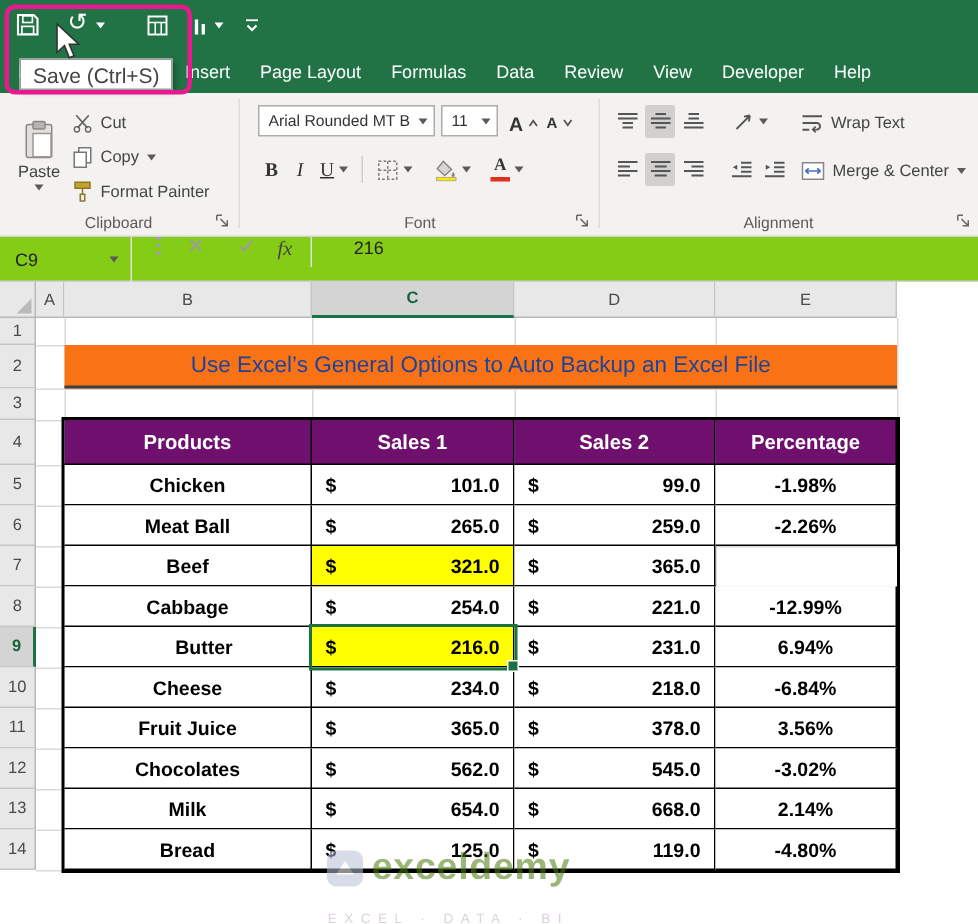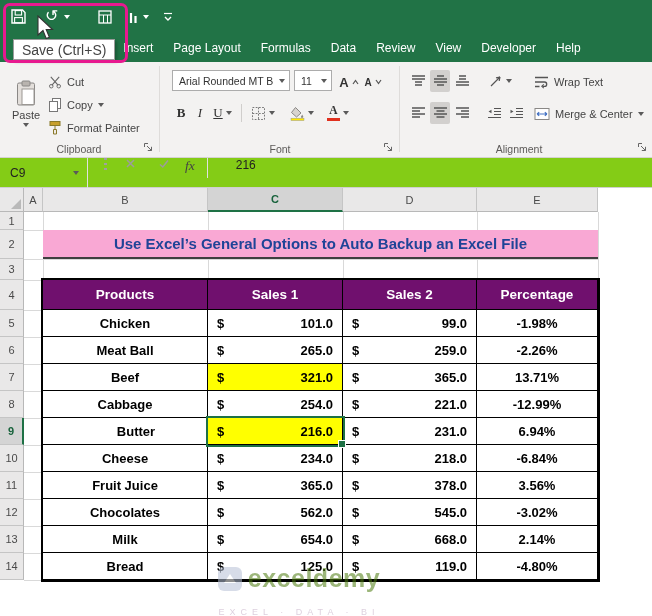--- a/index.html
+++ b/index.html
@@ -53,21 +53,21 @@
 
 #sheet{position:absolute;left:0;top:188px;width:652px;height:428px;background:#fff;overflow:hidden}
 #sheet>div{position:absolute}
 .vline,.hline{background:#D9D9D9}
 .colhdr{background:#E9E8E8;border-right:1px solid #C5C5C5;border-bottom:1px solid #B8B8B8;display:flex;align-items:center;justify-content:center;font-size:11px;color:#4A4A4A}
 .colhdr.sel{background:#D4D4D4;border-bottom:2px solid var(--selection-green,#1E7145);color:#17623B;font-weight:bold}
 .rowhdr{background:#E9E8E8;border-right:1px solid #B8B8B8;border-bottom:1px solid #C5C5C5;display:flex;align-items:center;justify-content:center;font-size:11px;color:#4A4A4A}
 .rowhdr.sel{background:#D4D4D4;border-right:2px solid var(--selection-green,#1E7145);color:#17623B;font-weight:bold}
 .corner{background:#E9E8E8;border-right:1px solid #B8B8B8;border-bottom:1px solid #B8B8B8}
 .corner::after{content:"";position:absolute;right:2px;bottom:2px;border-left:10px solid transparent;border-bottom:10px solid #B9B9B9}
-.titlecell{background:#f9a8d4;border-bottom:2px solid #3F3F3F;display:flex;align-items:center;justify-content:center;font-size:15px;font-weight:bold;color:var(--title-blue,#1F4497);white-space:nowrap}
+.titlecell{background:#f97316;border-bottom:2px solid #3F3F3F;display:flex;align-items:center;justify-content:center;font-size:15px;font-weight:normal;color:var(--title-blue,#1F4497);white-space:nowrap}
 .thead{background:var(--header-purple,#70106E);color:#fff;font-weight:bold;font-size:13.5px;display:flex;align-items:center;justify-content:center;border-right:1px solid #000;border-bottom:1px solid #000}
 .cell{background:#fff;border-right:1px solid #000;border-bottom:1px solid #000;font-size:13px;font-weight:bold;color:#000;display:flex;align-items:center}
 .cell.product,.cell.pct{justify-content:center}
 .cell.money{justify-content:space-between;padding:0 9px}
 .cell.yellow{background:var(--highlight-yellow,#FFFF00)}
 .tbl-outline{border:2px solid #000;pointer-events:none}
 .active-cell{border:2px solid var(--selection-green,#1E7145);pointer-events:none}
 .active-cell::after{content:"";position:absolute;right:-3px;bottom:-3px;width:6px;height:6px;background:var(--selection-green,#1E7145);border:1px solid #fff}
 .wm{left:0;top:376px;width:598px;opacity:.55;text-align:center;pointer-events:none;z-index:9}
 .wm-row{display:flex;align-items:center;justify-content:center;gap:6px}
@@ -404,21 +404,20 @@
       <div class="cell pct" style="left: 477px; top: 149px; width: 121px; height: 27px;">-2.26%</div>
       <div class="cell product" style="left: 43px; top: 176px; width: 165px; height: 27px;">Beef</div>
       <div class="cell money yellow" style="left: 208px; top: 176px; width: 135px; height: 27px;">
         <span class="cur">$</span>
         <span class="amt">321.0</span>
       </div>
       <div class="cell money" style="left: 343px; top: 176px; width: 134px; height: 27px;">
         <span class="cur">$</span>
         <span class="amt">365.0</span>
       </div>
-      <div class="cell pct" style="left: 477px; top: 176px; width: 121px; height: 27px;">13.71%</div>
       <div class="cell product" style="left: 43px; top: 203px; width: 165px; height: 27px;">Cabbage</div>
       <div class="cell money" style="left: 208px; top: 203px; width: 135px; height: 27px;">
         <span class="cur">$</span>
         <span class="amt">254.0</span>
       </div>
       <div class="cell money" style="left: 343px; top: 203px; width: 134px; height: 27px;">
         <span class="cur">$</span>
         <span class="amt">221.0</span>
       </div>
       <div class="cell pct" style="left: 477px; top: 203px; width: 121px; height: 27px;">-12.99%</div>

